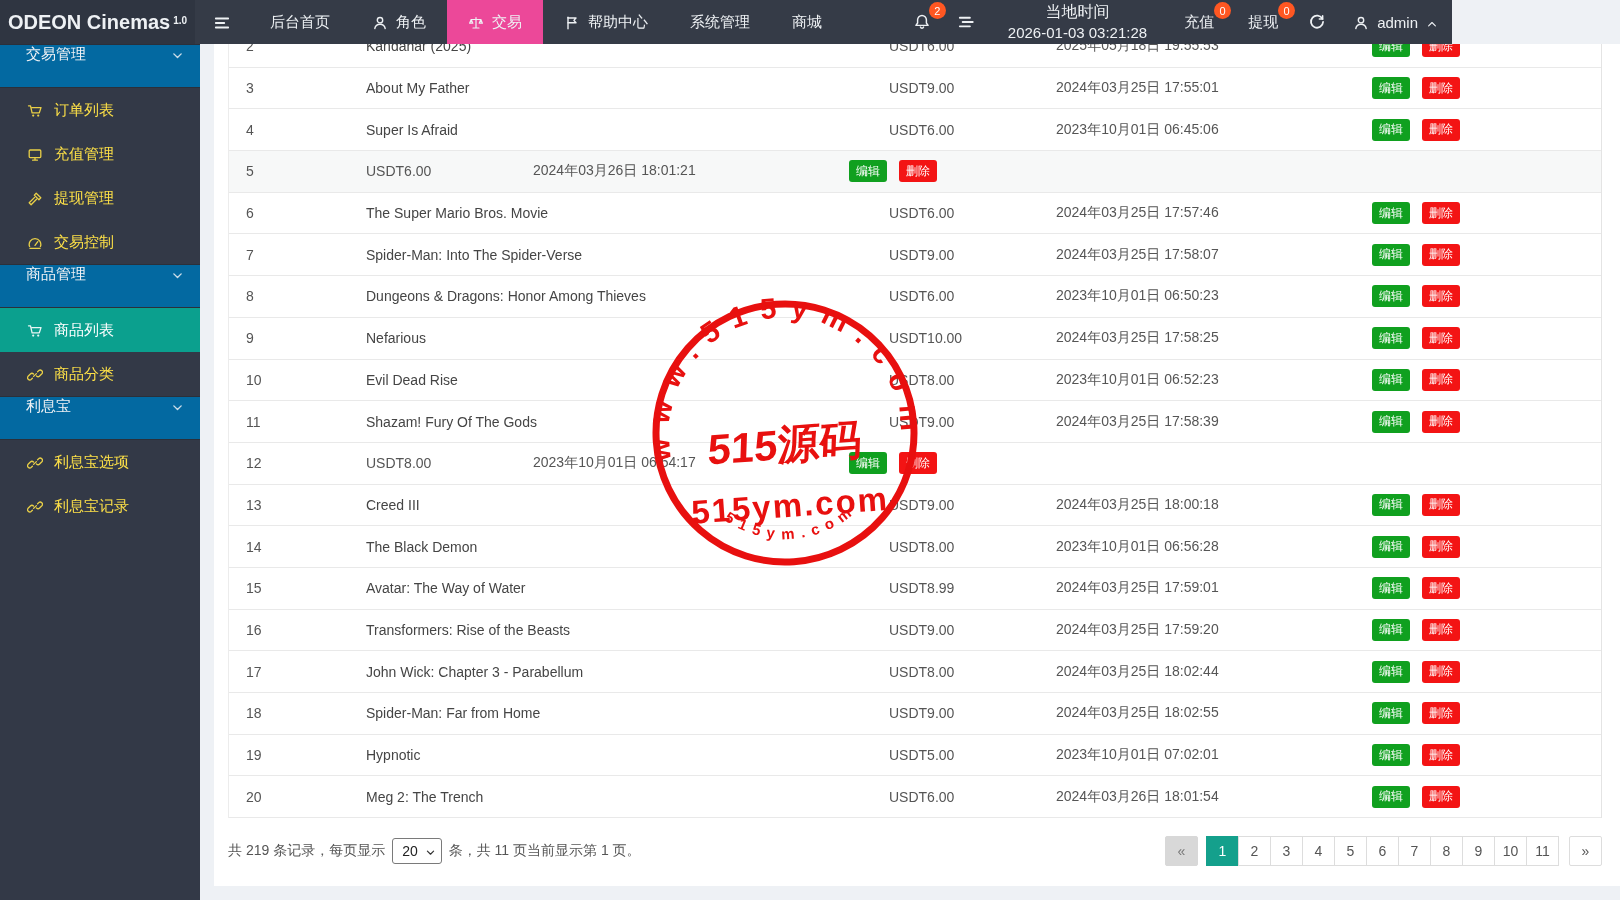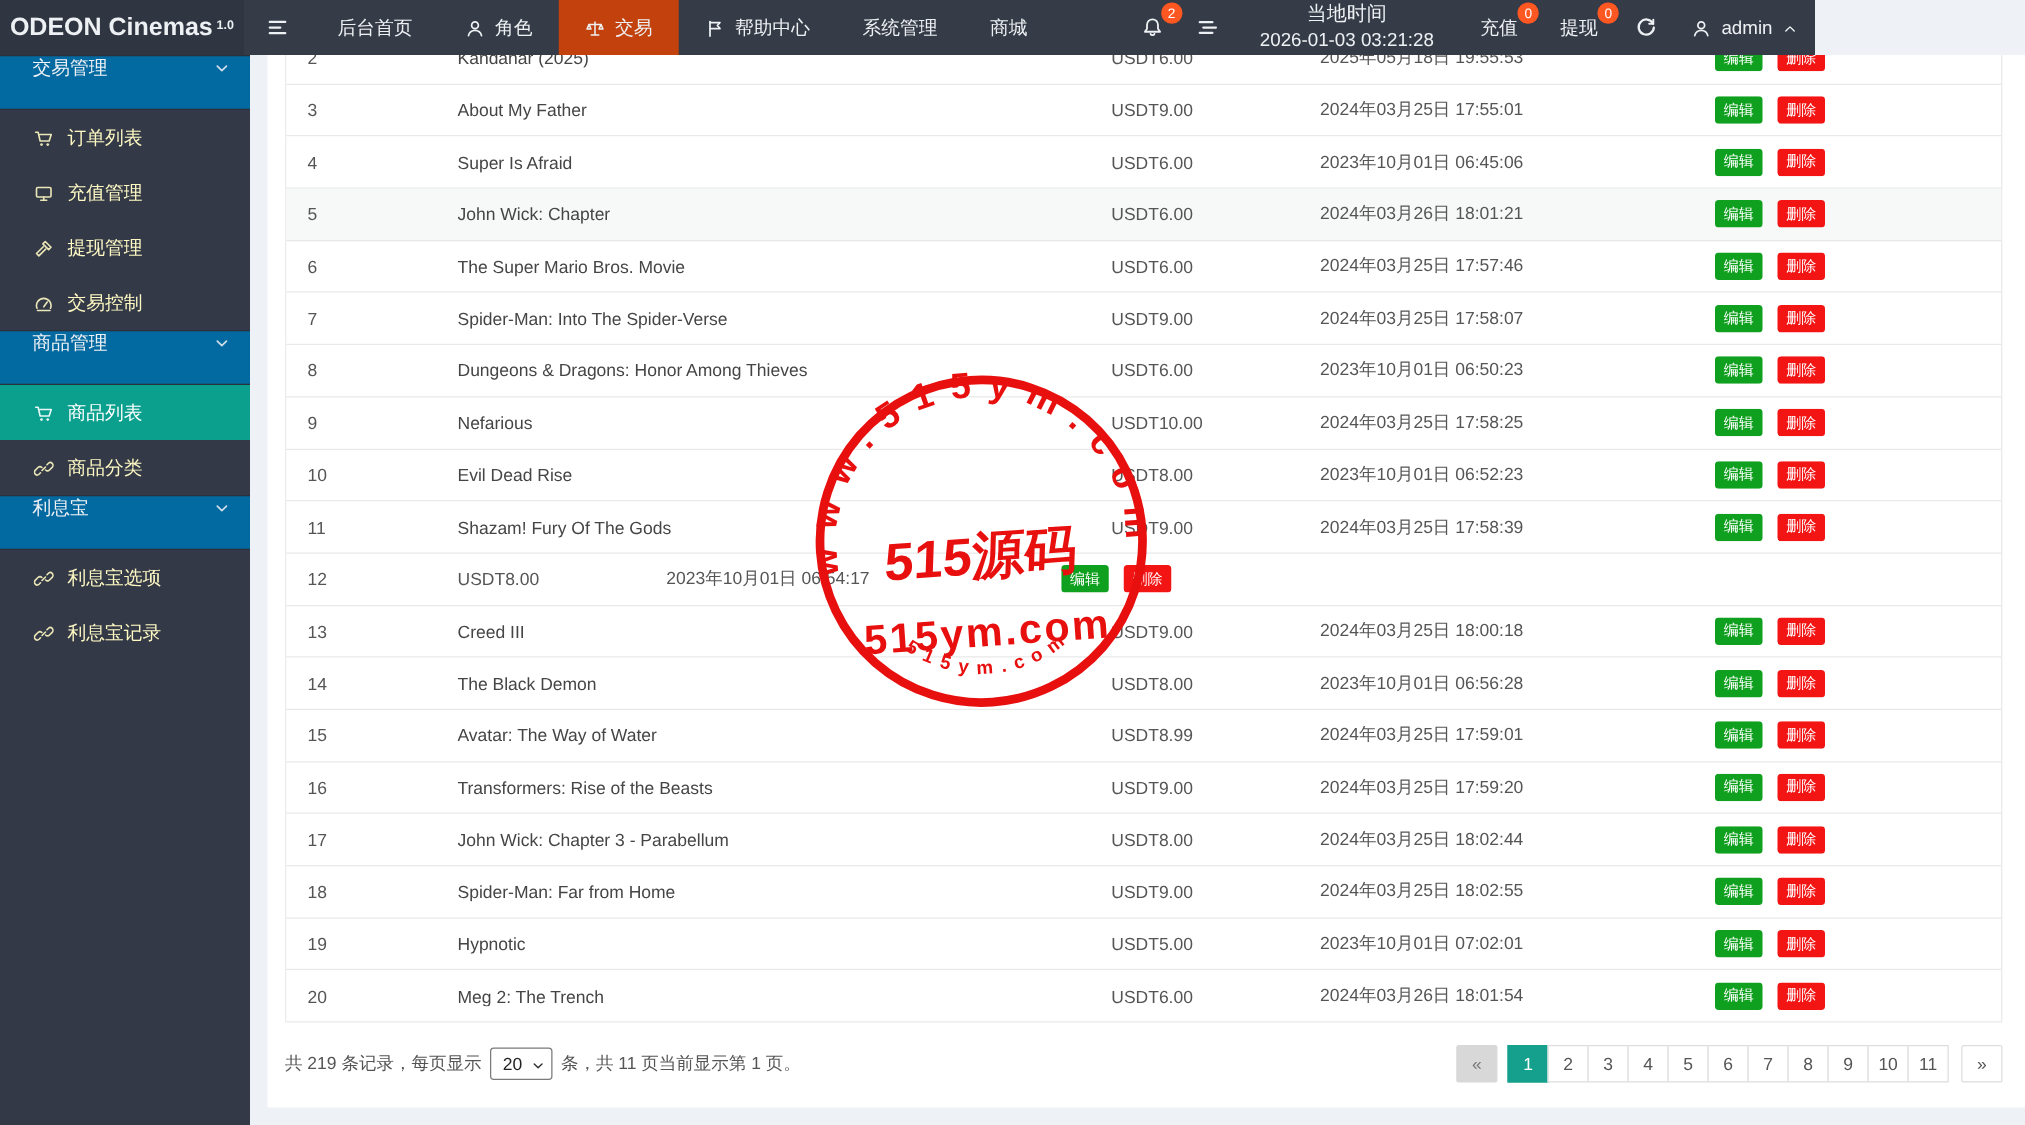--- a/index.html
+++ b/index.html
@@ -11,38 +11,38 @@
   .ic.sel{width:11px;height:11px;}
   
   .navbar{position:absolute;left:0;top:0;width:1452px;height:44px;background:#353b47;color:#eef1f4;
           display:flex;align-items:stretch;z-index:30;}
   .logo{width:195px;background:#2f3541;display:flex;align-items:center;justify-content:center;
         font-size:20px;font-weight:bold;white-space:nowrap;}
   .logo sup{font-size:10px;font-weight:bold;margin-left:3px;transform:translateY(-2px);}
   .nav-toggle{width:54px;display:flex;align-items:center;justify-content:center;cursor:pointer;}
   .nav-menu{display:flex;align-items:stretch;}
   .nav-item{display:flex;align-items:center;gap:8px;padding:0 21px;font-size:15px;cursor:pointer;white-space:nowrap;}
-  .nav-item.active{background:#c2410c;}
+  .nav-item.active{background:#ec4899;}
   .nav-right{margin-left:auto;display:flex;align-items:center;padding-right:8px;}
   .nav-ico-btn{position:relative;padding:0 13px;height:44px;display:flex;align-items:center;cursor:pointer;}
   .badge{position:absolute;top:2px;right:-2px;min-width:17px;height:17px;border-radius:9px;background:#ff5722;
          color:#fff;font-size:11px;display:flex;align-items:center;justify-content:center;padding:0 4px;box-sizing:border-box;}
   .nav-link-badge{position:relative;padding:0 17px;height:44px;display:flex;align-items:center;font-size:15px;cursor:pointer;}
   .nav-link-badge .badge{right:0;}
   .time-block{text-align:center;margin:0 20px;line-height:1;}
   .time-label{font-size:16px;margin-bottom:5px;}
   .time-value{font-size:15px;}
   .admin-block{display:flex;align-items:center;gap:8px;font-size:15px;padding:0 6px 0 14px;cursor:pointer;}
   .caret{width:12px;height:12px;}
   
   .sidebar{position:absolute;left:0;top:44px;width:200px;height:856px;background:#333947;z-index:20;}
   .sgroup{height:44px;background:#0369a1;display:flex;align-items:flex-start;justify-content:space-between;
           padding:0 16px 0 26px;color:#f0f2f5;font-size:15px;border-top:1px solid #2b303a;
           border-bottom:1px solid #2b303a;cursor:pointer;box-sizing:border-box;}
-  .sitem{height:44px;display:flex;align-items:center;gap:11px;padding-left:27px;color:#fef9c3;font-size:15px;cursor:pointer;}
+  .sitem{height:44px;display:flex;align-items:center;gap:11px;padding-left:27px;color:#fde047;font-size:15px;cursor:pointer;}
   .sitem .ic{opacity:.9;}
   .sitem.active{background:#0ba08e;color:#fff;}
   
   .main{position:absolute;left:200px;top:44px;width:1420px;height:856px;background:#eef1f5;}
   .card{position:absolute;left:14px;top:0;right:0;height:842px;background:#fff;overflow:hidden;}
   .table-wrap{position:absolute;left:14px;top:0;right:18px;height:775px;overflow:hidden;}
   .ptable{margin-top:-18px;border-left:1px solid #ececec;border-right:1px solid #e4e4e4;}
   .trow{display:flex;align-items:center;height:41.7px;border-bottom:1px solid #e9e9e9;box-sizing:border-box;font-size:14px;}
   .trow.hover{background:#f7f8f8;}
   .c{white-space:nowrap;overflow:hidden;}
@@ -345,21 +345,20 @@
             <div class="c name">Super Is Afraid</div>
             <div class="c price">USDT6.00</div>
             <div class="c date">2023年10月01日 06:45:06</div>
             <div class="c act">
               <span class="btn edit">编辑</span>
               <span class="btn del">删除</span>
             </div>
           </div>
           <div class="trow hover">
             <div class="c no">5</div>
-            <div class="c name">John Wick: Chapter</div>
             <div class="c price">USDT6.00</div>
             <div class="c date">2024年03月26日 18:01:21</div>
             <div class="c act">
               <span class="btn edit">编辑</span>
               <span class="btn del">删除</span>
             </div>
           </div>
           <div class="trow">
             <div class="c no">6</div>
             <div class="c name">The Super Mario Bros. Movie</div>

